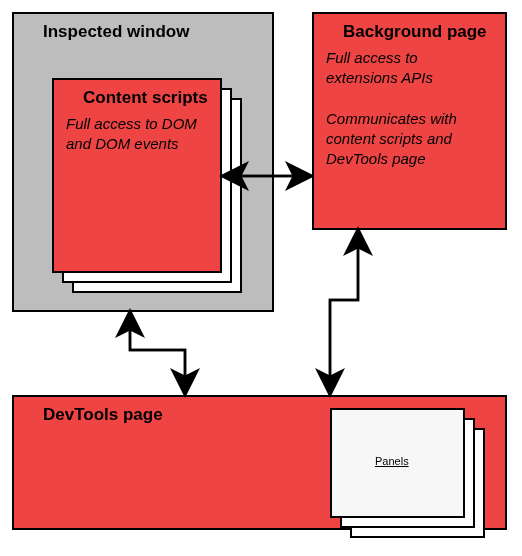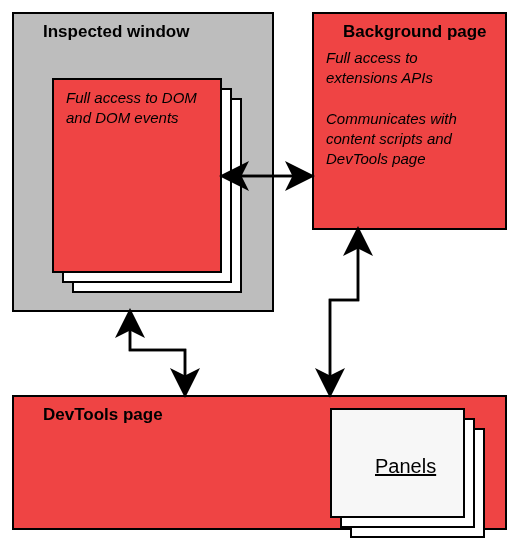--- a/index.html
+++ b/index.html
@@ -38,36 +38,37 @@
     background: #fff;
   }
   svg.arrows {
     position: absolute;
     left: 0; top: 0;
     width: 522px; height: 556px;
     pointer-events: none;
   }
   .panels-label {
     position: absolute;
-    font-size: 20px;
+    font-size: 11px;
     font-family: Arial, Helvetica, sans-serif;
     text-decoration: underline;
   }
 </style>
 </head>
 <body>
 
 <div class="box gray" style="left:12px; top:12px; width:262px; height:300px;">
   <div class="title">Inspected window</div>
 </div>
 
 <div class="stack-shadow" style="left:72px; top:98px; width:170px; height:195px; background:#fff;"></div>
 <div class="stack-shadow" style="left:62px; top:88px; width:170px; height:195px; background:#fff;"></div>
 
 <div class="box blue" style="left:52px; top:78px; width:170px; height:195px;">
+  <div class="title">Content scripts</div>
   <div class="body">Full access to DOM and DOM events</div>
 </div>
 
 <div class="box blue" style="left:312px; top:12px; width:195px; height:218px;">
   <div class="title">Background page</div>
   <div class="body" style="white-space:pre-line;">Full access to extensions APIs
 
 Communicates with content scripts and DevTools page</div>
 </div>
 

